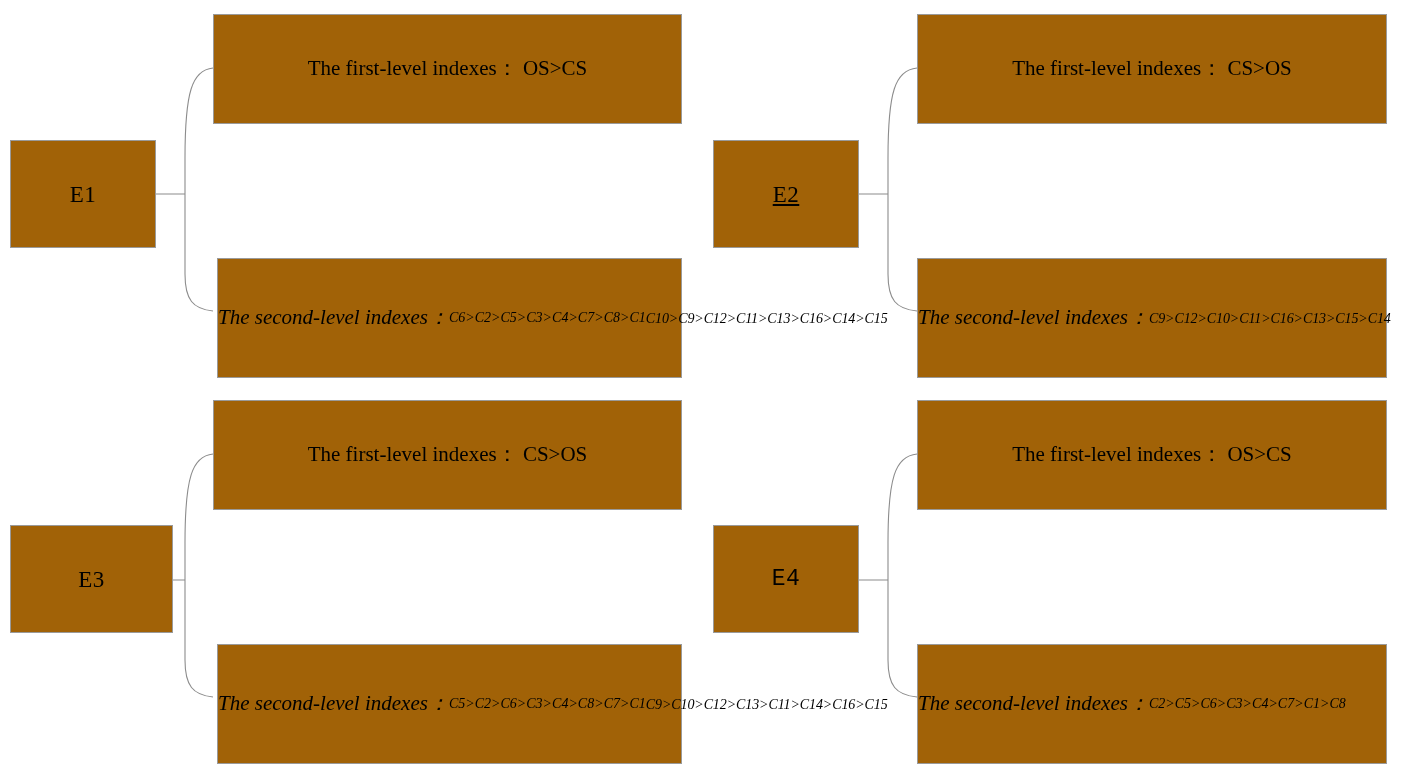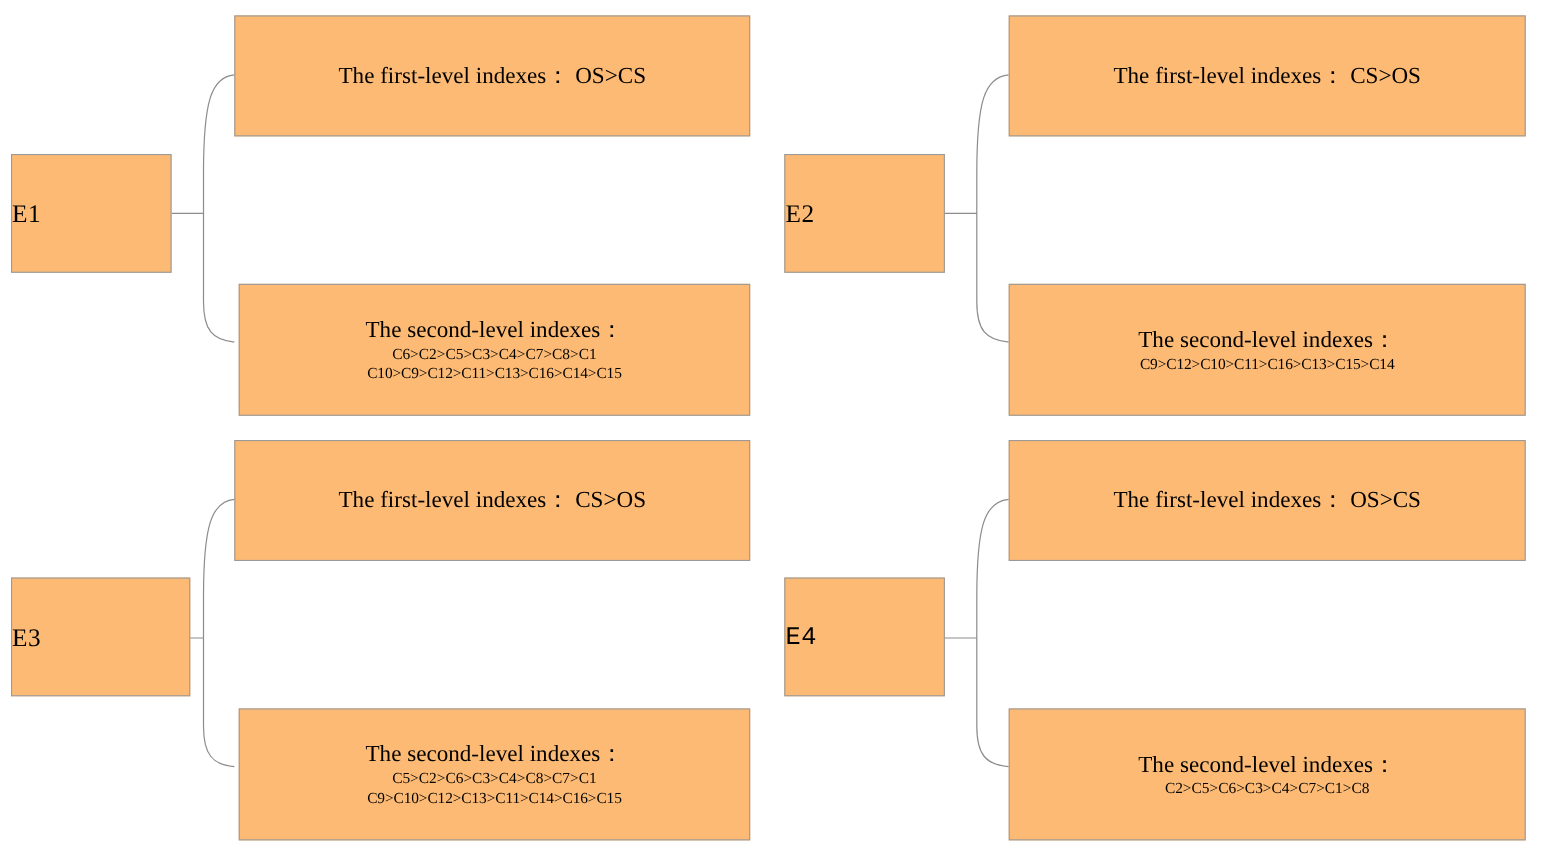--- a/index.html
+++ b/index.html
@@ -24,26 +24,26 @@
     left: 0;
     top: 0;
     width: 1405px;
     height: 782px;
     pointer-events: none;
   }
   .box {
     position: absolute;
     box-sizing: border-box;
     border: 1px solid #9a9a9a;
-    background: #fdba74;
+    background: #a16207;
   }
   .expert-box {
     display: flex;
     align-items: center;
-    justify-content: flex-start;
+    justify-content: center;
   }
   .expert-label {
     font-size: 23px;
     line-height: 1;
     letter-spacing: 0.5px;
   }
   .level-box {
     display: flex;
     flex-direction: column;
     align-items: center;
@@ -71,23 +71,24 @@
   }
   .rank-line.line-a {
     letter-spacing: 0px;
   }
   .rank-line.line-b {
     margin-top: 1px;
     letter-spacing: -0.1px;
   }
   .lv2-inner {
     display: flex;
-    flex-direction: column;
+    flex-direction: row;
     align-items: center;
     width: 100%;
+    font-style: italic;
   }
 </style>
 </head>
 <body>
 
 <div id="canvas">
 
   <svg class="connector-layer" viewBox="0 0 1405 782" xmlns="http://www.w3.org/2000/svg">
     <g fill="none" stroke="#8c8c8c" stroke-width="1.1">
 
@@ -110,21 +111,21 @@
   </div>
 
   <div class="box level-box" style="left:217px; top:258px; width:465px; height:120px;">
     <div class="lv2-inner">
       <span class="second-title">The second-level indexes：</span>
       <span class="rank-line line-a">C6&gt;C2&gt;C5&gt;C3&gt;C4&gt;C7&gt;C8&gt;C1</span>
       <span class="rank-line line-b">C10&gt;C9&gt;C12&gt;C11&gt;C13&gt;C16&gt;C14&gt;C15</span>
     </div>
   </div>
 
-  <div class="box expert-box" style="left:713px; top:140px; width:146px; height:108px;">
+  <div class="box expert-box" style="left:713px; top:140px; width:146px; height:108px;text-decoration:underline;">
     <span class="expert-label">E2</span>
   </div>
 
   <div class="box level-box level1-box" style="left:917px; top:14px; width:470px; height:110px;">
     <span class="first-line">The first-level indexes：  CS&gt;OS</span>
   </div>
 
   <div class="box level-box" style="left:917px; top:258px; width:470px; height:120px;">
     <div class="lv2-inner">
       <span class="second-title">The second-level indexes：</span>

